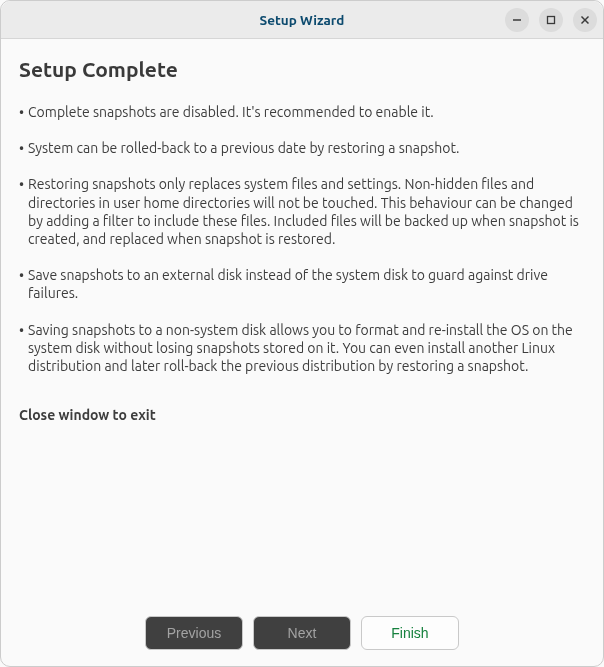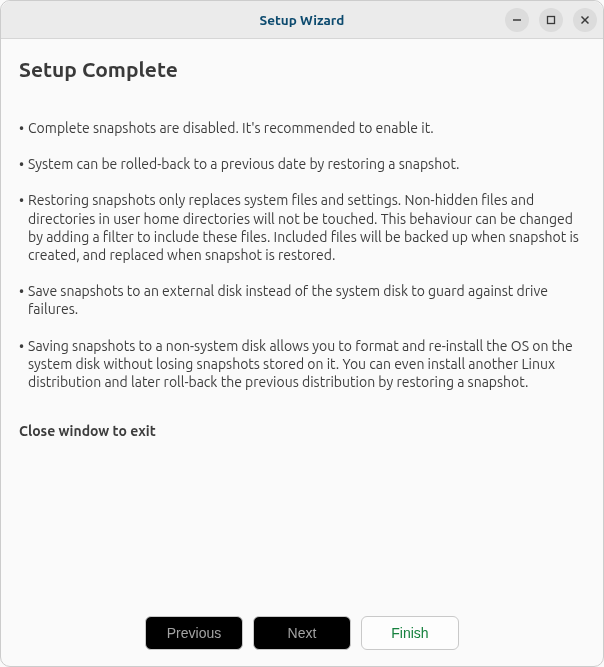--- a/index.html
+++ b/index.html
@@ -60,21 +60,21 @@
       flex: 1;
       padding: 18px 18px 10px 18px;
       display: flex;
       flex-direction: column;
       color: #3d3d3d;
     }
     .heading {
       font-size: 21px;
       font-weight: 700;
       color: #3a3a3a;
-      margin-bottom: 38px;
+      margin-bottom: 22px;
     }
     .bullets {
       display: flex;
       flex-direction: column;
       gap: 18px;
       font-size: 14px;
       line-height: 1.3;
     }
     .bullet-item {
       display: flex;
@@ -100,21 +100,21 @@
       border-radius: 6px;
       border: 1px solid #c9c9c9;
       background: #fdfdfd;
       font-size: 14px;
       color: #15803d;
       cursor: pointer;
     }
     .nav-btn:disabled {
       color: #a3a3a3;
       cursor: default;
-      background: #000000;
+      background: #404040;
     }
   </style>
 </head>
 <body>
 
 <div class="titlebar">
   <span class="titlebar-title">Setup Wizard</span>
   <div class="window-controls">
     <button class="win-btn">
       <svg viewBox="0 0 10 10">

